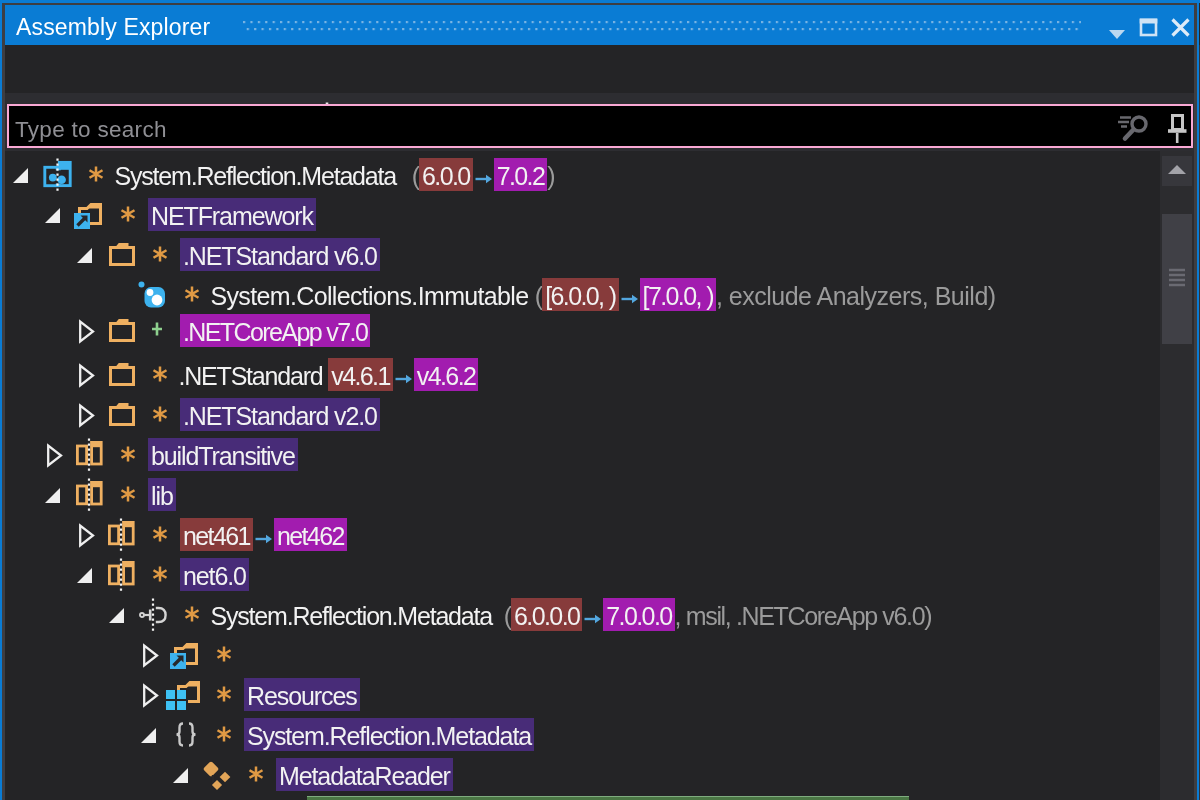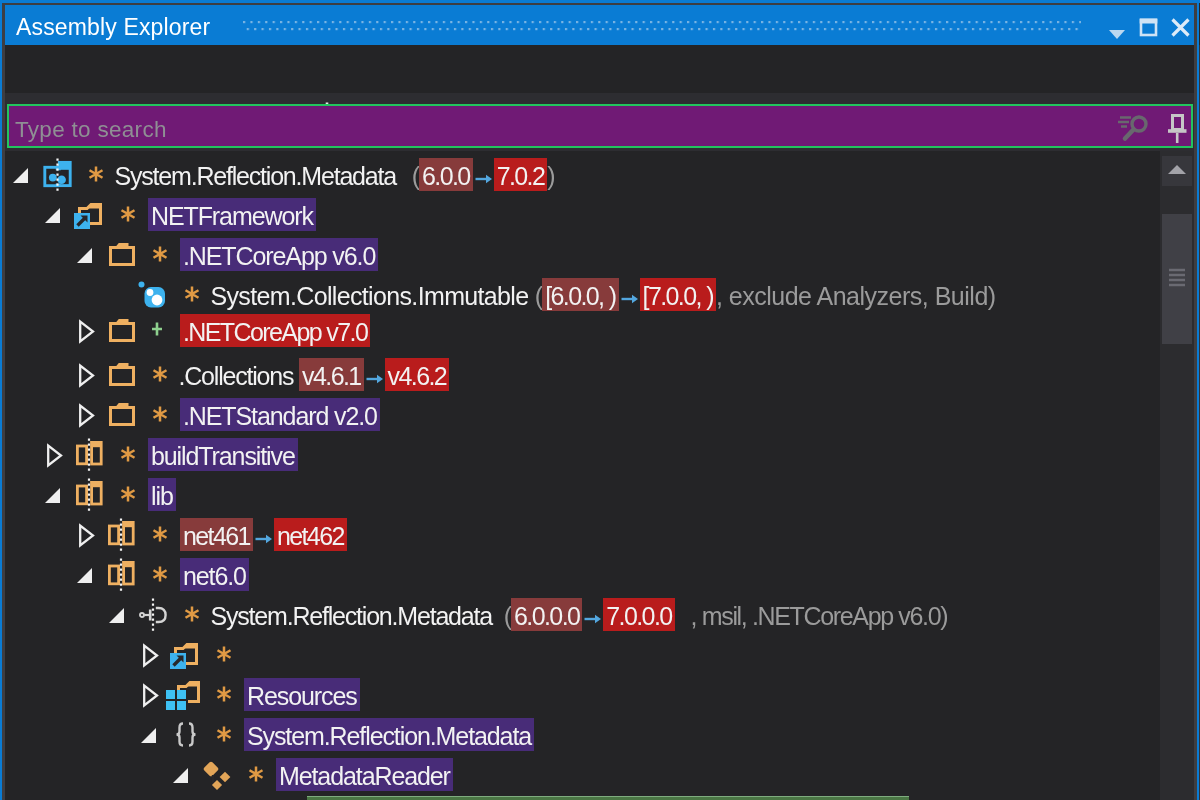--- a/index.html
+++ b/index.html
@@ -4,41 +4,41 @@
 <style>
   html,body{margin:0;padding:0;}
   body{width:1200px;height:800px;overflow:hidden;position:relative;
        background:#242426;font-family:"Liberation Sans",sans-serif;}
   .abs{position:absolute;}
   #titlebar{left:5px;top:5px;width:1189px;height:40px;background:#0A7CD4;position:absolute;}
   #title-text{left:11px;top:0px;height:56px;line-height:45.8px;color:#FFFFFF;
      font-size:23px;letter-spacing:0.15px;position:absolute;}
   #title-dots{left:238px;top:14px;width:838px;height:13px;position:absolute;}
   #toolbar{left:5px;top:45px;width:1189px;height:58px;background:#2D2D31;position:absolute;margin-top:48px;}
-  #searchbox{left:7px;top:104px;width:1182px;height:40px;background:#701a75;
-     border:2px solid #22c55e;position:absolute;}
+  #searchbox{left:7px;top:104px;width:1182px;height:40px;background:#000000;
+     border:2px solid #f9a8d4;position:absolute;}
   #search-ph{left:6px;top:0;height:44px;line-height:48.6px;color:#8F8F94;font-size:22.5px;letter-spacing:0.3px;position:absolute;}
   #tree{left:5px;top:151px;width:1155px;height:649px;background:#242426;overflow:hidden;position:absolute;}
   .row{position:absolute;left:0;width:1155px;height:40px;}
   .cell{position:absolute;top:0;height:40px;line-height:42px;
      font-size:25px;letter-spacing:-1.0px;color:#F2F2F2;white-space:pre;}
   .exp{position:absolute;width:22px;height:22px;overflow:visible;}
   .ticon{position:absolute;width:28px;height:28px;overflow:visible;}
   .mark{position:absolute;width:16px;height:16px;overflow:visible;}
   .chip{display:inline-block;height:33px;line-height:36.5px;padding:0 3px;}
   .cell > .chip:first-child{margin-left:4px;}
   .plain{padding-left:2.5px;}
   .purple{background:#482C78;letter-spacing:-1.1px;}
   .redc{background:#873B3B;letter-spacing:-1.6px;text-align:right;}
-  .greenc{background:#b91c1c;letter-spacing:-1.6px;}
+  .greenc{background:#a21caf;letter-spacing:-1.6px;}
   .gray{color:#9B9B9B;}
   .ls065{letter-spacing:-0.65px;}
   .ls05{letter-spacing:-0.5px;}
   .ls12{letter-spacing:-1.2px;}
-  .ls135{letter-spacing:-1.35px;margin-left:16px;}
+  .ls135{letter-spacing:-1.35px;}
   .pl10{padding-left:10px;}
   .pl6{padding-left:6px;}
   svg.arr{vertical-align:baseline;position:relative;top:2px;margin:0 2px;}
 </style>
 </head>
 <body>
 <div class="abs" style="left:0;top:0;width:1200px;height:2.5px;background:#0A7CD4"></div>
 <div class="abs" style="left:0;top:0;width:2px;height:800px;background:#0A7CD4"></div>
 <div class="abs" style="left:1196.5px;top:0;width:2.5px;height:800px;background:#0A7CD4"></div>
 <div class="abs" style="left:1199px;top:45px;width:1px;height:755px;background:#333338"></div>
@@ -200,21 +200,21 @@
         <polygon points="5,19 20,19 20,4" fill="#EFEFEF"></polygon>
       </svg>
 <svg class="ticon" style="left:103px;top:6px" viewBox="0 0 28 28">
         <path d="M2.5,23.5 L2.5,6.5 L9,6.5 L11.5,3.5 L19,3.5 L19,6.5 L25.5,6.5 L25.5,23.5 Z" fill="none" stroke="#EFB061" stroke-width="3"></path>
         <path d="M2.5,3.5 H19 V8 H2.5 Z M9,6.5 L11.5,3.5" fill="none"></path>
         <path d="M4,8 V6.5 L9,6.5 L11.5,3.5 L19,3.5 L19,8 Z" fill="#EFB061"></path>
       </svg>
 <svg class="mark" style="left:147px;top:10.5px" viewBox="0 0 16 16">
         <path d="M8,0.5 V15.5 M1.5,4.25 L14.5,11.75 M1.5,11.75 L14.5,4.25" stroke="#E09A44" stroke-width="2.5"></path>
       </svg>
-<div class="cell" style="left:171px"><span class="chip purple">.NETCoreApp v6.0</span></div>
+<div class="cell" style="left:171px"><span class="chip purple">.NETStandard v6.0</span></div>
 </div>
 <div class="row" style="top:124px">
 <svg class="ticon" style="left:135px;top:6px" viewBox="0 0 28 28">
         <circle cx="1.5" cy="3.5" r="3" fill="#3DB2EE"></circle>
         <rect x="4.5" y="6" width="20.5" height="20.5" rx="6.5" fill="#3DB2EE"></rect>
         <circle cx="10" cy="11.5" r="3.4" fill="#FFFFFF"></circle>
         <circle cx="17" cy="19" r="5.4" fill="#FFFFFF"></circle>
       </svg>
 <svg class="mark" style="left:179px;top:10.5px" viewBox="0 0 16 16">
         <path d="M8,0.5 V15.5 M1.5,4.25 L14.5,11.75 M1.5,11.75 L14.5,4.25" stroke="#E09A44" stroke-width="2.5"></path>
@@ -243,21 +243,21 @@
         <polygon points="8.2,1.5 8.2,21.5 21,11.5" fill="none" stroke="#EFEFEF" stroke-width="2.3"></polygon>
       </svg>
 <svg class="ticon" style="left:103px;top:6px" viewBox="0 0 28 28">
         <path d="M2.5,23.5 L2.5,6.5 L9,6.5 L11.5,3.5 L19,3.5 L19,6.5 L25.5,6.5 L25.5,23.5 Z" fill="none" stroke="#EFB061" stroke-width="3"></path>
         <path d="M2.5,3.5 H19 V8 H2.5 Z M9,6.5 L11.5,3.5" fill="none"></path>
         <path d="M4,8 V6.5 L9,6.5 L11.5,3.5 L19,3.5 L19,8 Z" fill="#EFB061"></path>
       </svg>
 <svg class="mark" style="left:147px;top:10.5px" viewBox="0 0 16 16">
         <path d="M8,0.5 V15.5 M1.5,4.25 L14.5,11.75 M1.5,11.75 L14.5,4.25" stroke="#E09A44" stroke-width="2.5"></path>
       </svg>
-<div class="cell" style="left:171px"><span class="plain ls12">.Collections </span><span class="chip redc">v4.6.1</span><svg class="arr" width="17" height="16" viewBox="0 0 17 16">
+<div class="cell" style="left:171px"><span class="plain ls12">.NETStandard </span><span class="chip redc">v4.6.1</span><svg class="arr" width="17" height="16" viewBox="0 0 17 16">
           <path d="M0.5,8 H13" stroke="#53A7DF" stroke-width="2.4" fill="none"></path>
           <polygon points="11,3.8 17,8 11,12.2" fill="#53A7DF"></polygon>
         </svg><span class="chip greenc">v4.6.2</span></div>
 </div>
 <div class="row" style="top:244px">
 <svg class="exp" style="left:67px;top:9px" viewBox="0 0 22 22">
         <polygon points="8.2,1.5 8.2,21.5 21,11.5" fill="none" stroke="#EFEFEF" stroke-width="2.3"></polygon>
       </svg>
 <svg class="ticon" style="left:103px;top:6px" viewBox="0 0 28 28">
         <path d="M2.5,23.5 L2.5,6.5 L9,6.5 L11.5,3.5 L19,3.5 L19,6.5 L25.5,6.5 L25.5,23.5 Z" fill="none" stroke="#EFB061" stroke-width="3"></path>

